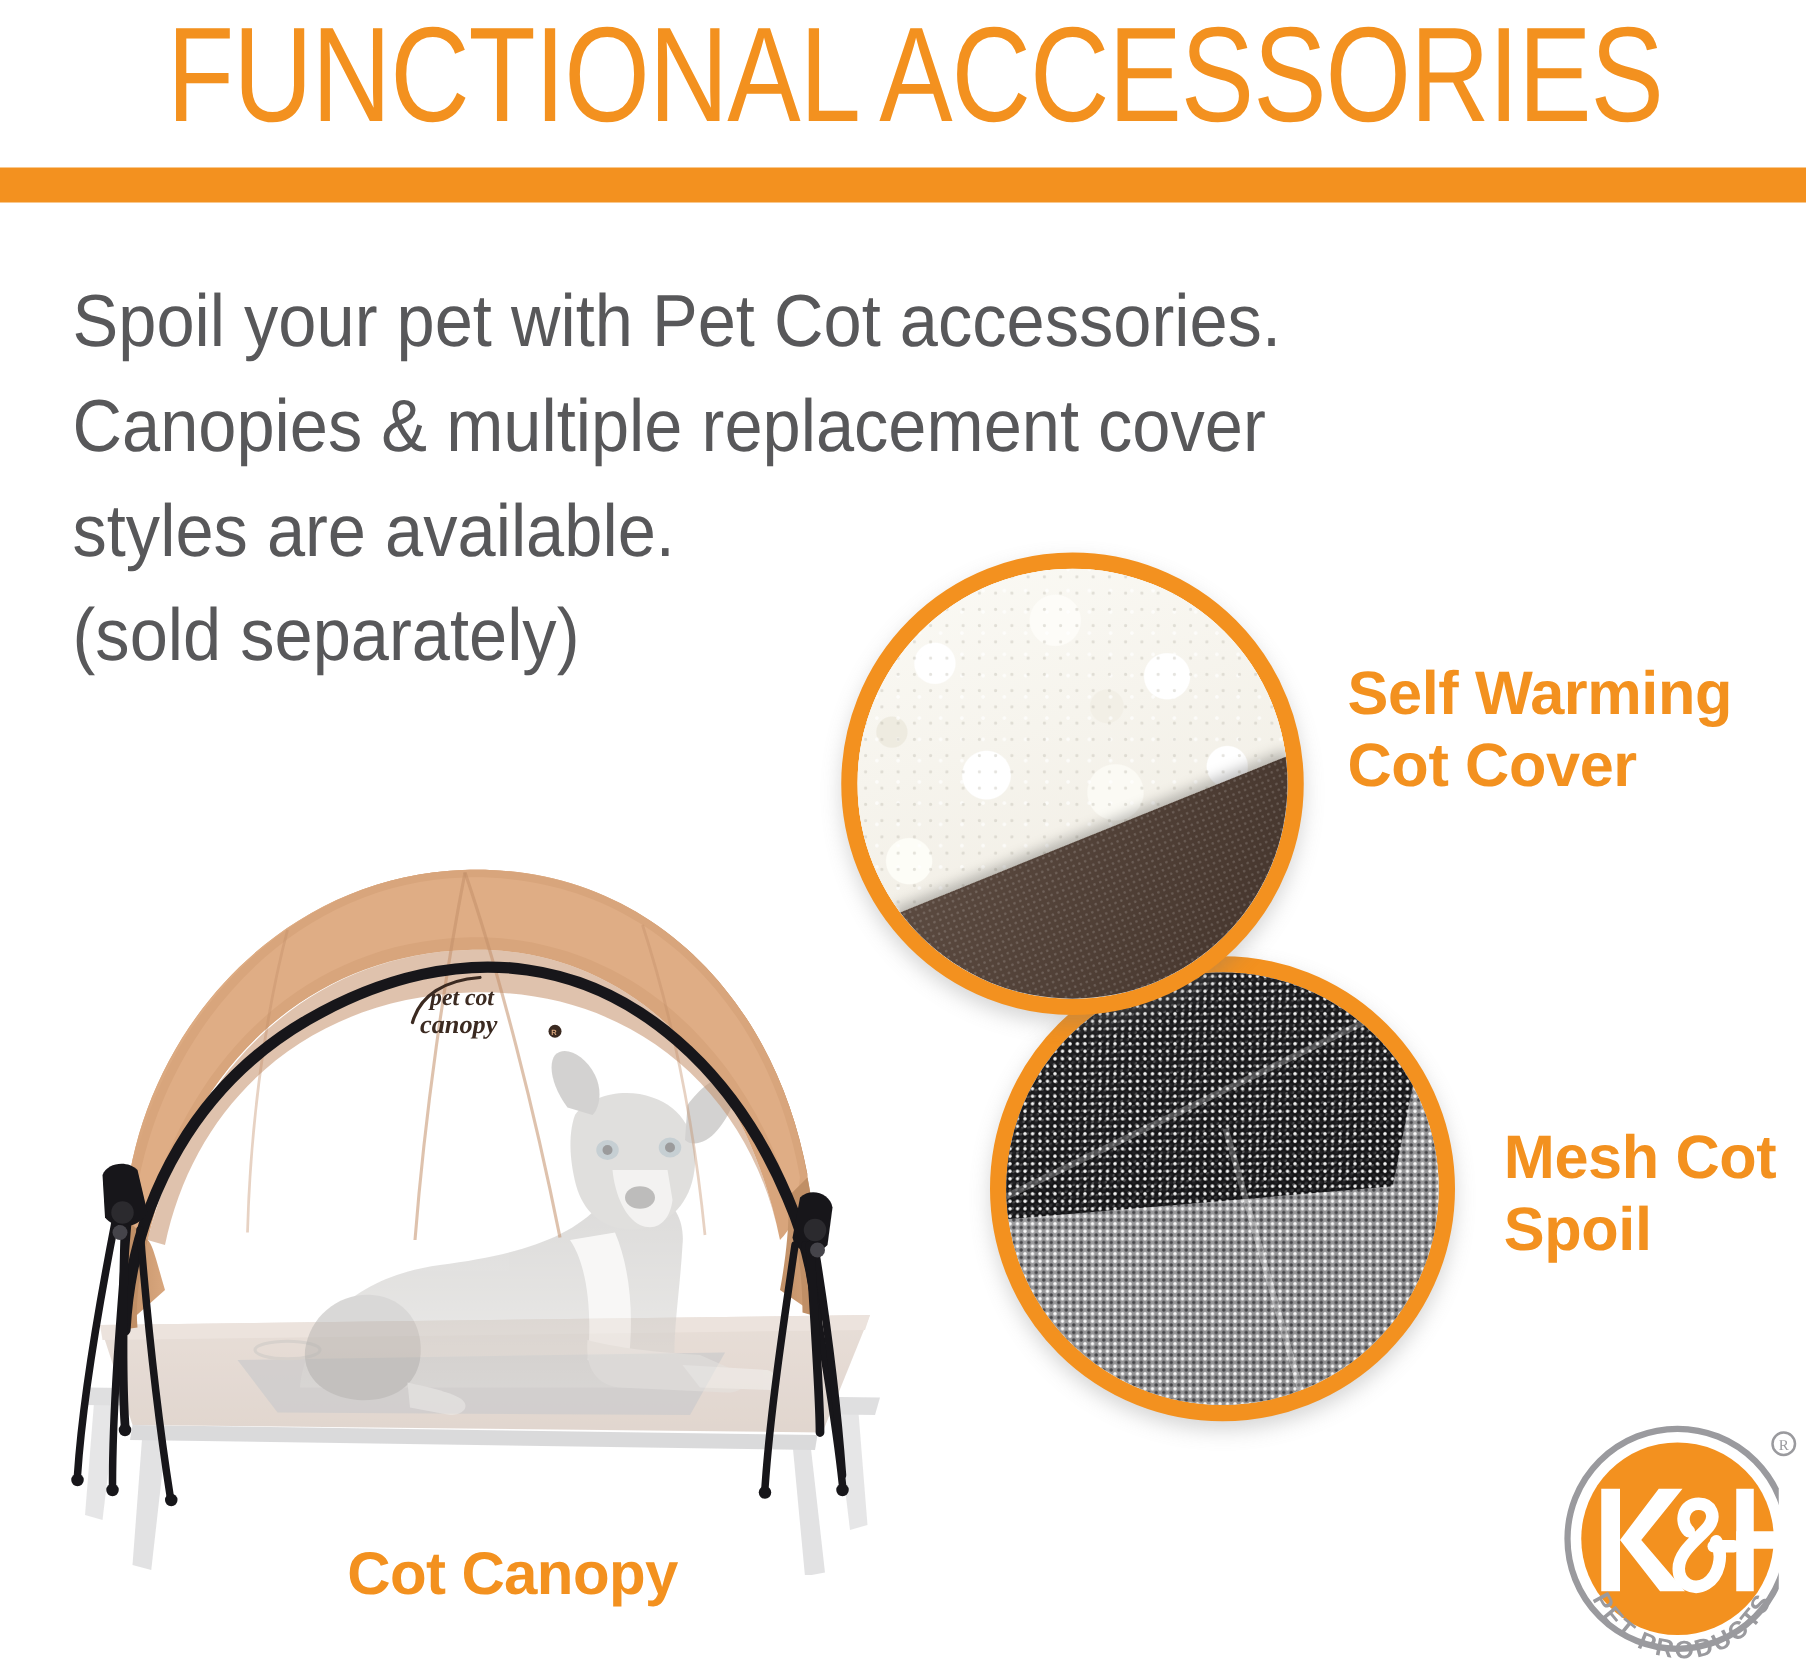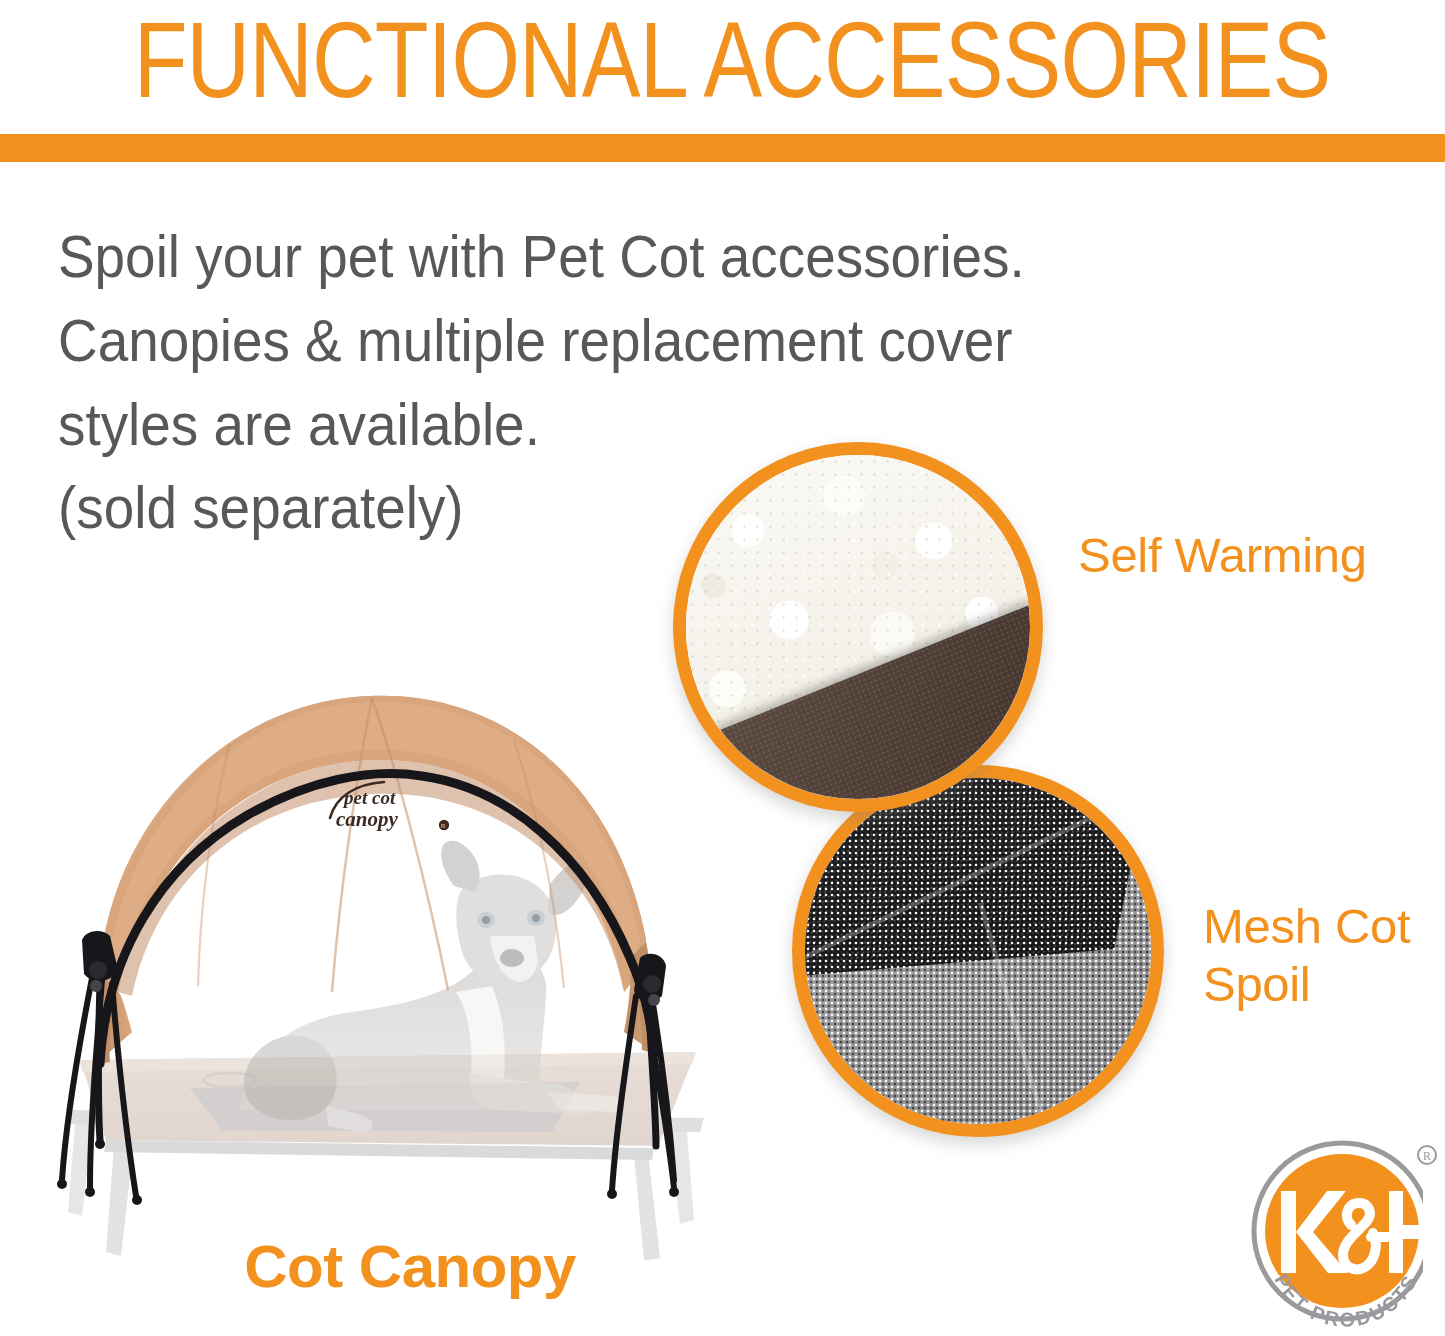--- a/index.html
+++ b/index.html
@@ -54,37 +54,37 @@
     font-weight: 400;
     transform: scaleX(0.93);
     transform-origin: 0 0;
   }
   #intro-text .ln { display: block; white-space: nowrap; }
 
   
   .callout-label {
     position: absolute;
     color: #f3911f;
-    font-weight: normal;
+    font-weight: bold;
     font-size: 49px;
     line-height: 1.18;
     letter-spacing: -0.3px;
   }
   #label-self-warming { left: 1078px; top: 527px; width: 360px; }
   #label-mesh        { left: 1203px; top: 898px; width: 240px; }
   .callout-label .ln { display: block; white-space: nowrap; }
 
   #caption-cot-canopy {
     position: absolute;
     left: 120px;
     top: 1232px;
     width: 580px;
     text-align: center;
     color: #f3911f;
-    font-size: 60px;
+    font-size: 48px;
     font-weight: 600;
     letter-spacing: -0.5px;
   }
 
   
   .swatch {
     position: absolute;
     border-radius: 50%;
     border: 13px solid #f3911f;
     box-sizing: border-box;
@@ -226,20 +226,21 @@
 <div class="swatch" id="swatch-self-warming">
   <div class="sw-inner">
     <div class="fleece"></div>
     <div class="fleece-speck"></div>
     <div class="fleece-corner"></div>
   </div>
 </div>
 
 <div class="callout-label" id="label-self-warming">
   <span class="ln">Self Warming</span>
+  <span class="ln">Cot Cover</span>
 </div>
 
 <div class="swatch" id="swatch-mesh">
   <div class="sw-inner">
     <div class="mesh-base"></div>
     <div class="mesh-black"></div>
     <div class="mesh-dots"></div>
     <div class="mesh-seam s1"></div>
     <div class="mesh-seam s2"></div>
     <div class="mesh-seam s3"></div>

